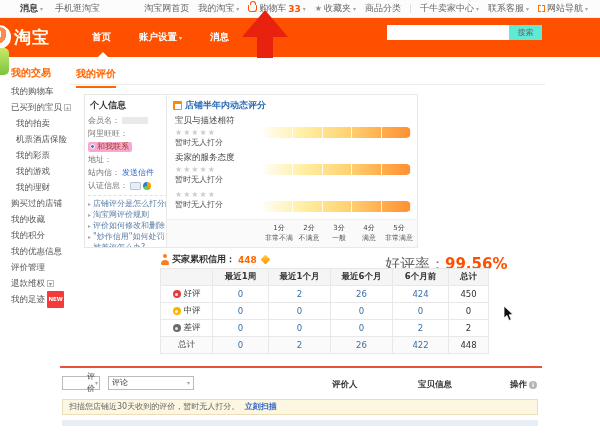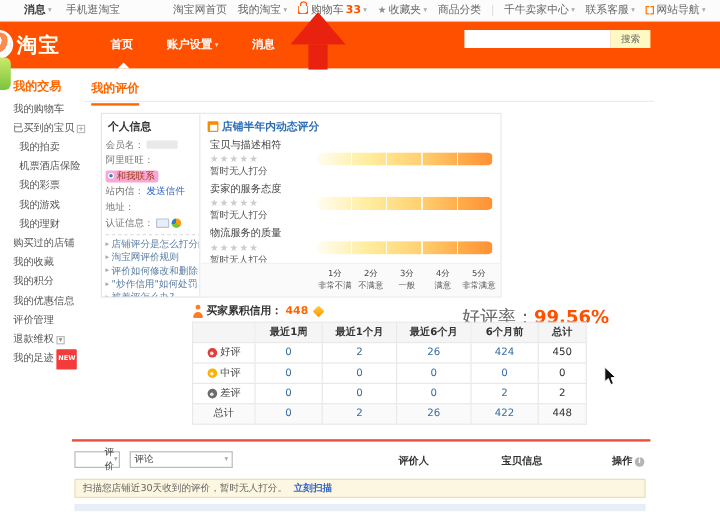--- a/index.html
+++ b/index.html
@@ -33,21 +33,21 @@
   .navbar { position:absolute; top:18px; left:0; right:0; height:39px; background:#ff5000; }
   .logo { position:absolute; left:-13px; top:7px; display:flex; align-items:center; gap:3px; }
   .logo-circle { width:24px; height:24px; border-radius:50%; background:radial-gradient(circle at 35% 35%, #fff 0 28%, #ff8a50 30% 55%, #fff 57%); border:2px solid #fff; }
   .logo-text { font-size:17px; font-weight:bold; color:#fffef2; letter-spacing:1px; }
   .nav-items { position:absolute; left:92px; top:0; height:39px; display:flex; gap:28px; align-items:center; color:#fff; font-size:9.5px; font-weight:bold; }
   .nav-item { display:flex; gap:2px; align-items:center; cursor:pointer; white-space:nowrap; }
   .nav-item .caret { color:#ffd9c4; }
   .nav-notch { position:absolute; left:98px; bottom:0; width:0; height:0; border-left:5px solid transparent; border-right:5px solid transparent; border-bottom:5px solid #fff; }
   .search-wrap { position:absolute; right:58px; top:7px; display:flex; height:15px; }
   .search-input { width:122px; height:15px; border:none; outline:none; font-size:9px; padding:0 4px; background:#fff; }
-  .search-btn { width:33px; height:15px; border:none; background:#fef9c3; color:#666; font-size:8px; cursor:pointer; }
+  .search-btn { width:33px; height:15px; border:none; background:#5eead4; color:#666; font-size:8px; cursor:pointer; }
   .side-tab { position:absolute; left:0; top:48px; width:9px; height:27px; background:linear-gradient(180deg,#c9e969,#7cc43e); border-radius:0 5px 5px 0; z-index:6; }
   
   .red-arrow { position:absolute; left:242px; top:10px; z-index:9; }
   .red-arrow .head { width:0; height:0; border-left:23px solid transparent; border-right:23px solid transparent; border-bottom:27px solid #e8220e; }
   .red-arrow .shaft { width:16px; height:21px; background:#e8220e; margin:0 auto; }
   
   .sidebar { position:absolute; left:11px; top:63px; width:60px; font-size:8.5px; color:#555; }
   .sb-header { color:#ff6600; font-weight:bold; font-size:10px; height:20px; line-height:20px; white-space:nowrap; }
   .sb-item { height:16px; line-height:16px; white-space:nowrap; cursor:pointer; display:flex; align-items:center; gap:2px; }
   .sb-item.sub { padding-left:5px; }
@@ -243,25 +243,25 @@
     <div class="p-row">
       <span class="p-label">阿里旺旺：</span>
     </div>
     <div class="p-row">
       <span class="ww-pill">
         <span class="ww-dot"></span>
         <span>和我联系</span>
       </span>
     </div>
     <div class="p-row">
+      <span class="p-label">地址：</span>
+    </div>
+    <div class="p-row">
       <span class="p-label">站内信：</span>
       <span class="p-link-blue">发送信件</span>
-    </div>
-    <div class="p-row">
-      <span class="p-label">地址：</span>
     </div>
     <div class="p-row">
       <span class="p-label">认证信息：</span>
       <span class="cert-ico1"></span>
       <span class="cert-ico2"></span>
     </div>
     <div class="p-divider"></div>
     <div class="p-link">
       <span class="arr">▸</span>
       <span>店铺评分是怎么打分的...</span>
@@ -296,21 +296,20 @@
       <div class="sg-status">暂时无人打分</div>
       <div class="sg-bar"></div>
     </div>
     <div class="score-group">
       <div class="sg-label">卖家的服务态度</div>
       <div class="sg-stars">★★★★★</div>
       <div class="sg-status">暂时无人打分</div>
       <div class="sg-bar"></div>
     </div>
     <div class="score-group">
-      <div class="sg-label">物流服务的质量</div>
       <div class="sg-stars">★★★★★</div>
       <div class="sg-status">暂时无人打分</div>
       <div class="sg-bar"></div>
     </div>
     <div class="scale">
       <div class="scale-cell"><b>1分</b><span>非常不满</span></div>
       <div class="scale-cell"><b>2分</b><span>不满意</span></div>
       <div class="scale-cell"><b>3分</b><span>一般</span></div>
       <div class="scale-cell"><b>4分</b><span>满意</span></div>
       <div class="scale-cell"><b>5分</b><span>非常满意</span></div>

